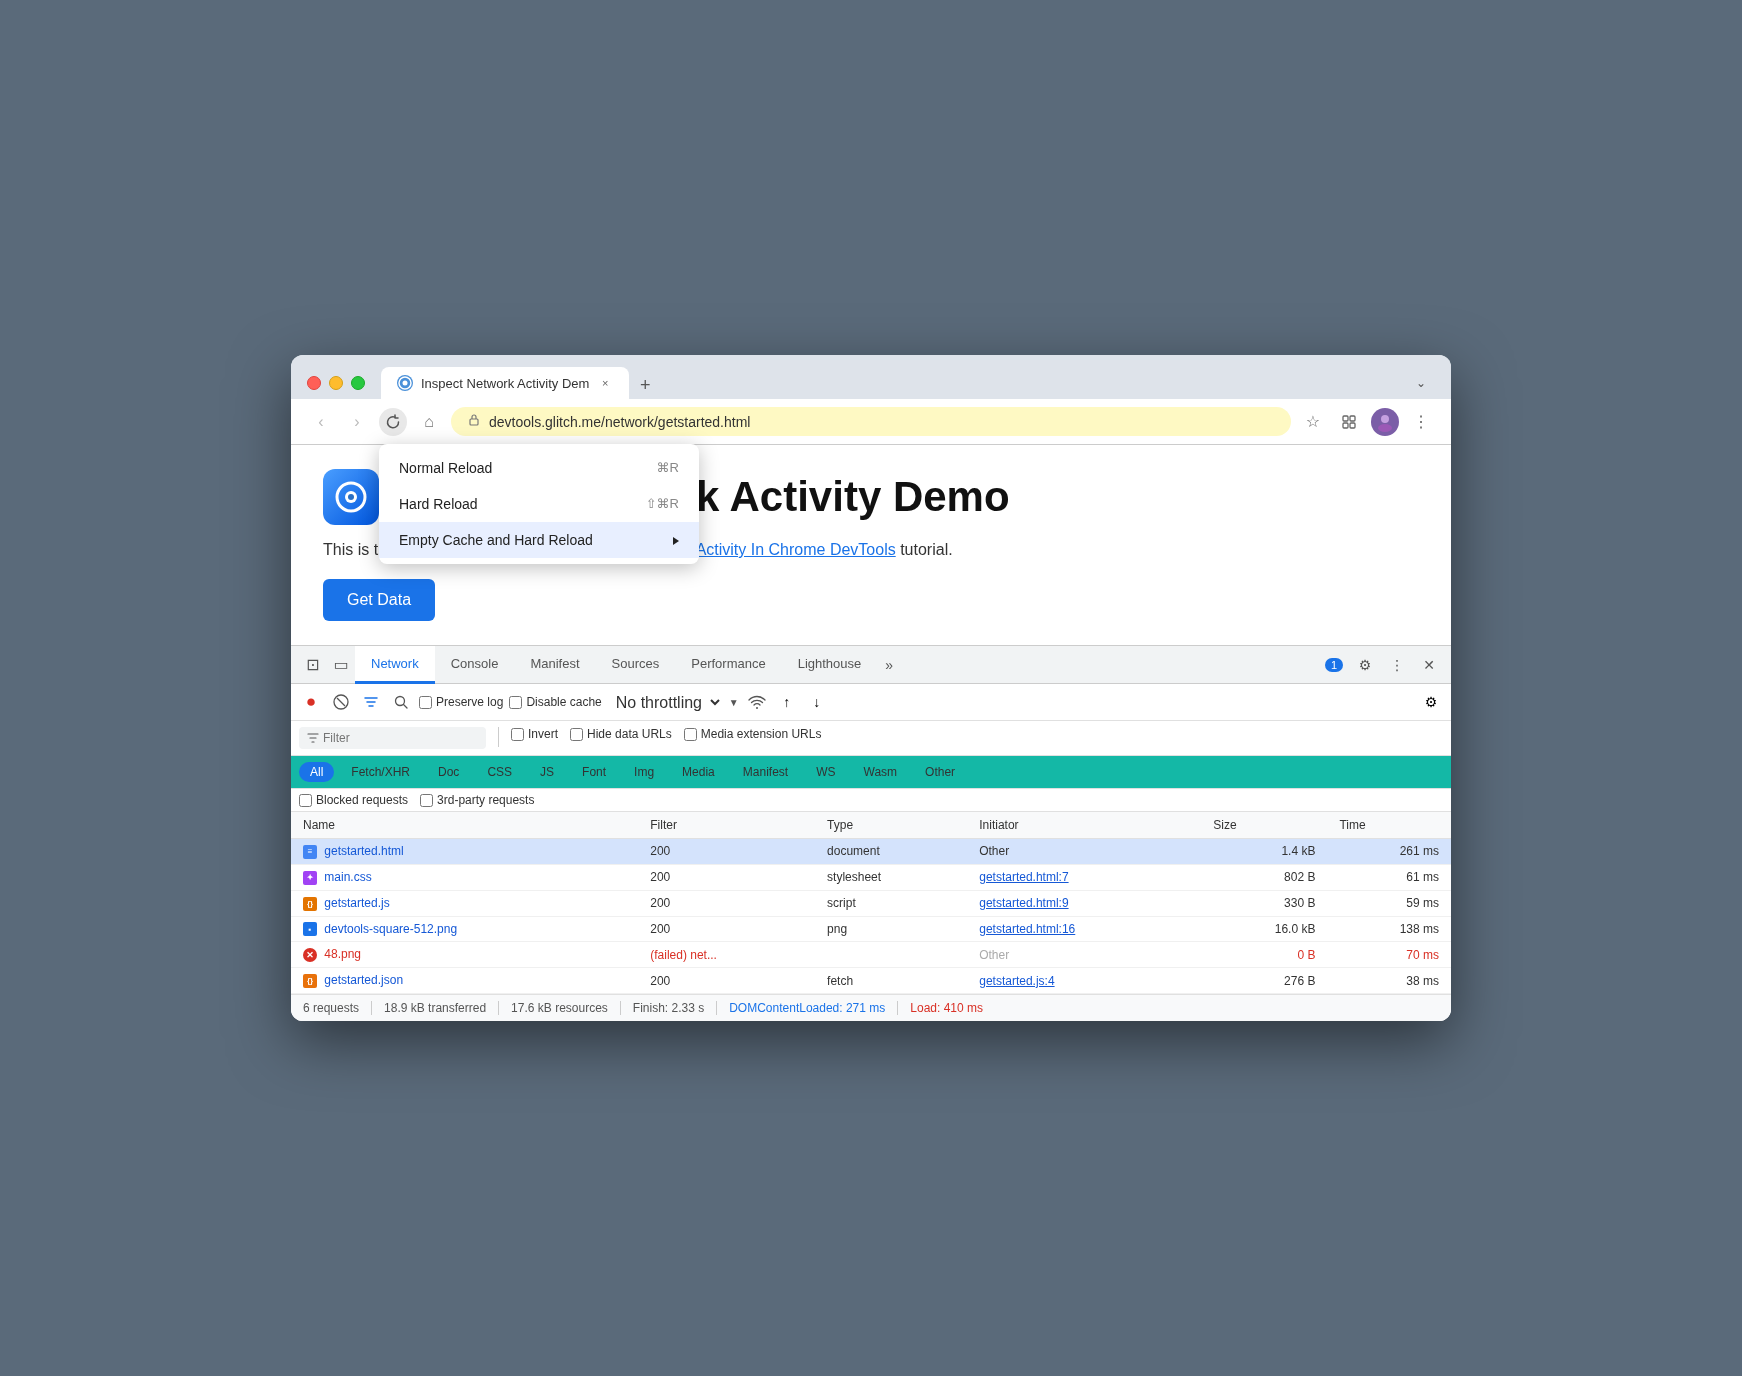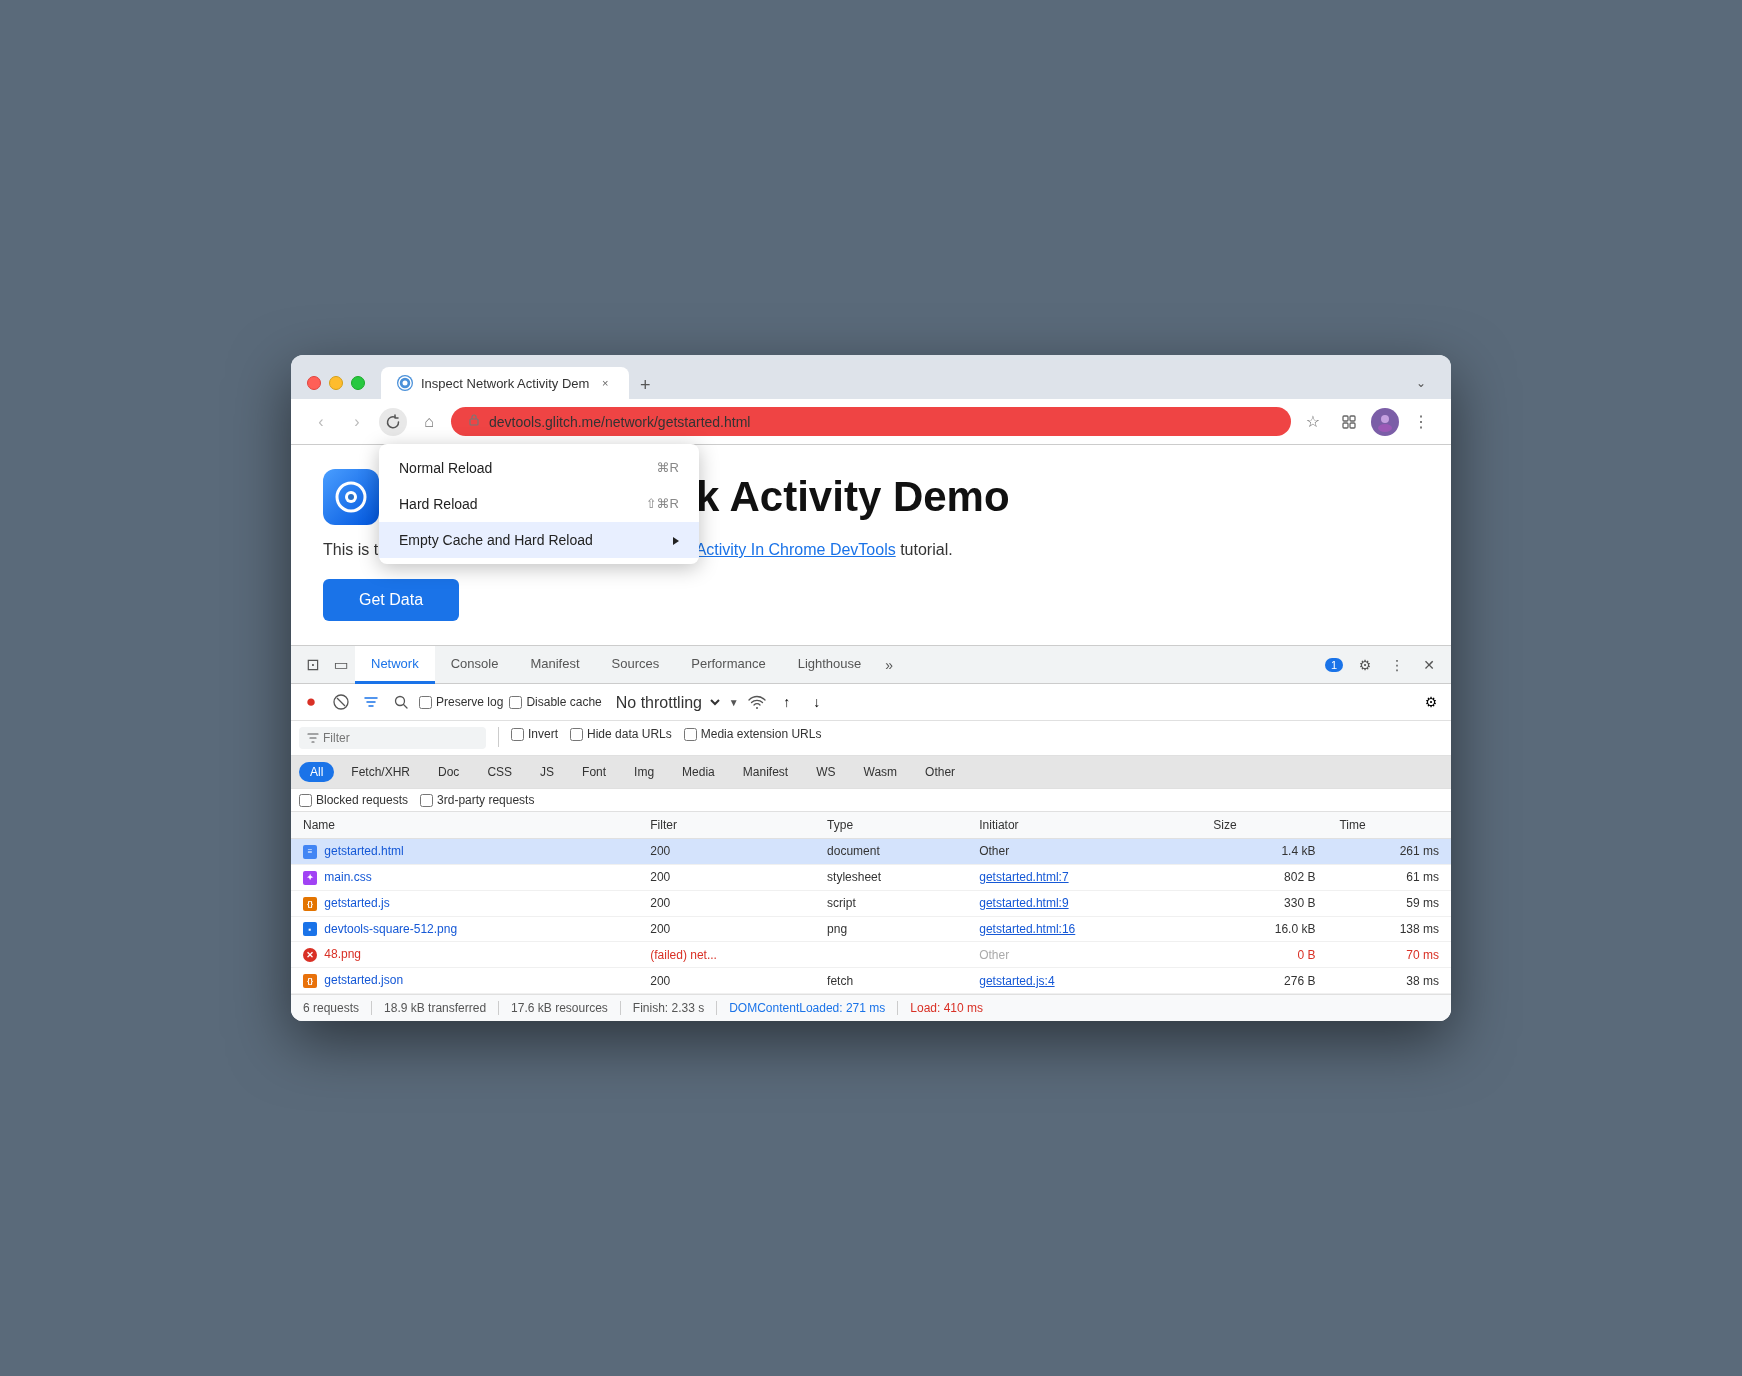--- a/index.html
+++ b/index.html
@@ -162,21 +162,21 @@
       cursor: pointer;
       color: #222;
     }
     .reload-menu-item.highlighted { background: #e8efff; }
     .reload-menu-shortcut {
       color: #888;
       font-size: 13px;
     }
     .address-bar {
       flex: 1;
-      background: #ef4444;
+      background: #fef9c3;
       border-radius: 20px;
       padding: 6px 16px;
       display: flex;
       align-items: center;
       gap: 8px;
       font-size: 14px;
       color: #333;
     }
     .address-icon {
       font-size: 12px;
@@ -237,21 +237,21 @@
     }
     .page-link {
       color: #1a73e8;
       text-decoration: underline;
     }
     .get-data-btn {
       background: #1a73e8;
       color: white;
       border: none;
       border-radius: 6px;
-      padding: 12px 36px;
+      padding: 12px 24px;
       font-size: 16px;
       cursor: pointer;
       font-weight: 500;
     }
     
     .devtools {
       background: #fff;
       border-top: 1px solid #ccc;
     }
     .devtools-tabs {
@@ -379,21 +379,21 @@
       align-items: center;
       gap: 12px;
     }
     
     .type-filter-bar {
       display: flex;
       align-items: center;
       padding: 6px 8px;
       gap: 6px;
       border-bottom: 1px solid #e0e0e0;
-      background: #e5e5e5;
+      background: #14b8a6;
       flex-wrap: wrap;
     }
     .type-pill {
       padding: 2px 10px;
       border-radius: 12px;
       font-size: 12px;
       cursor: pointer;
       color: #333;
       border: 1px solid transparent;
     }

